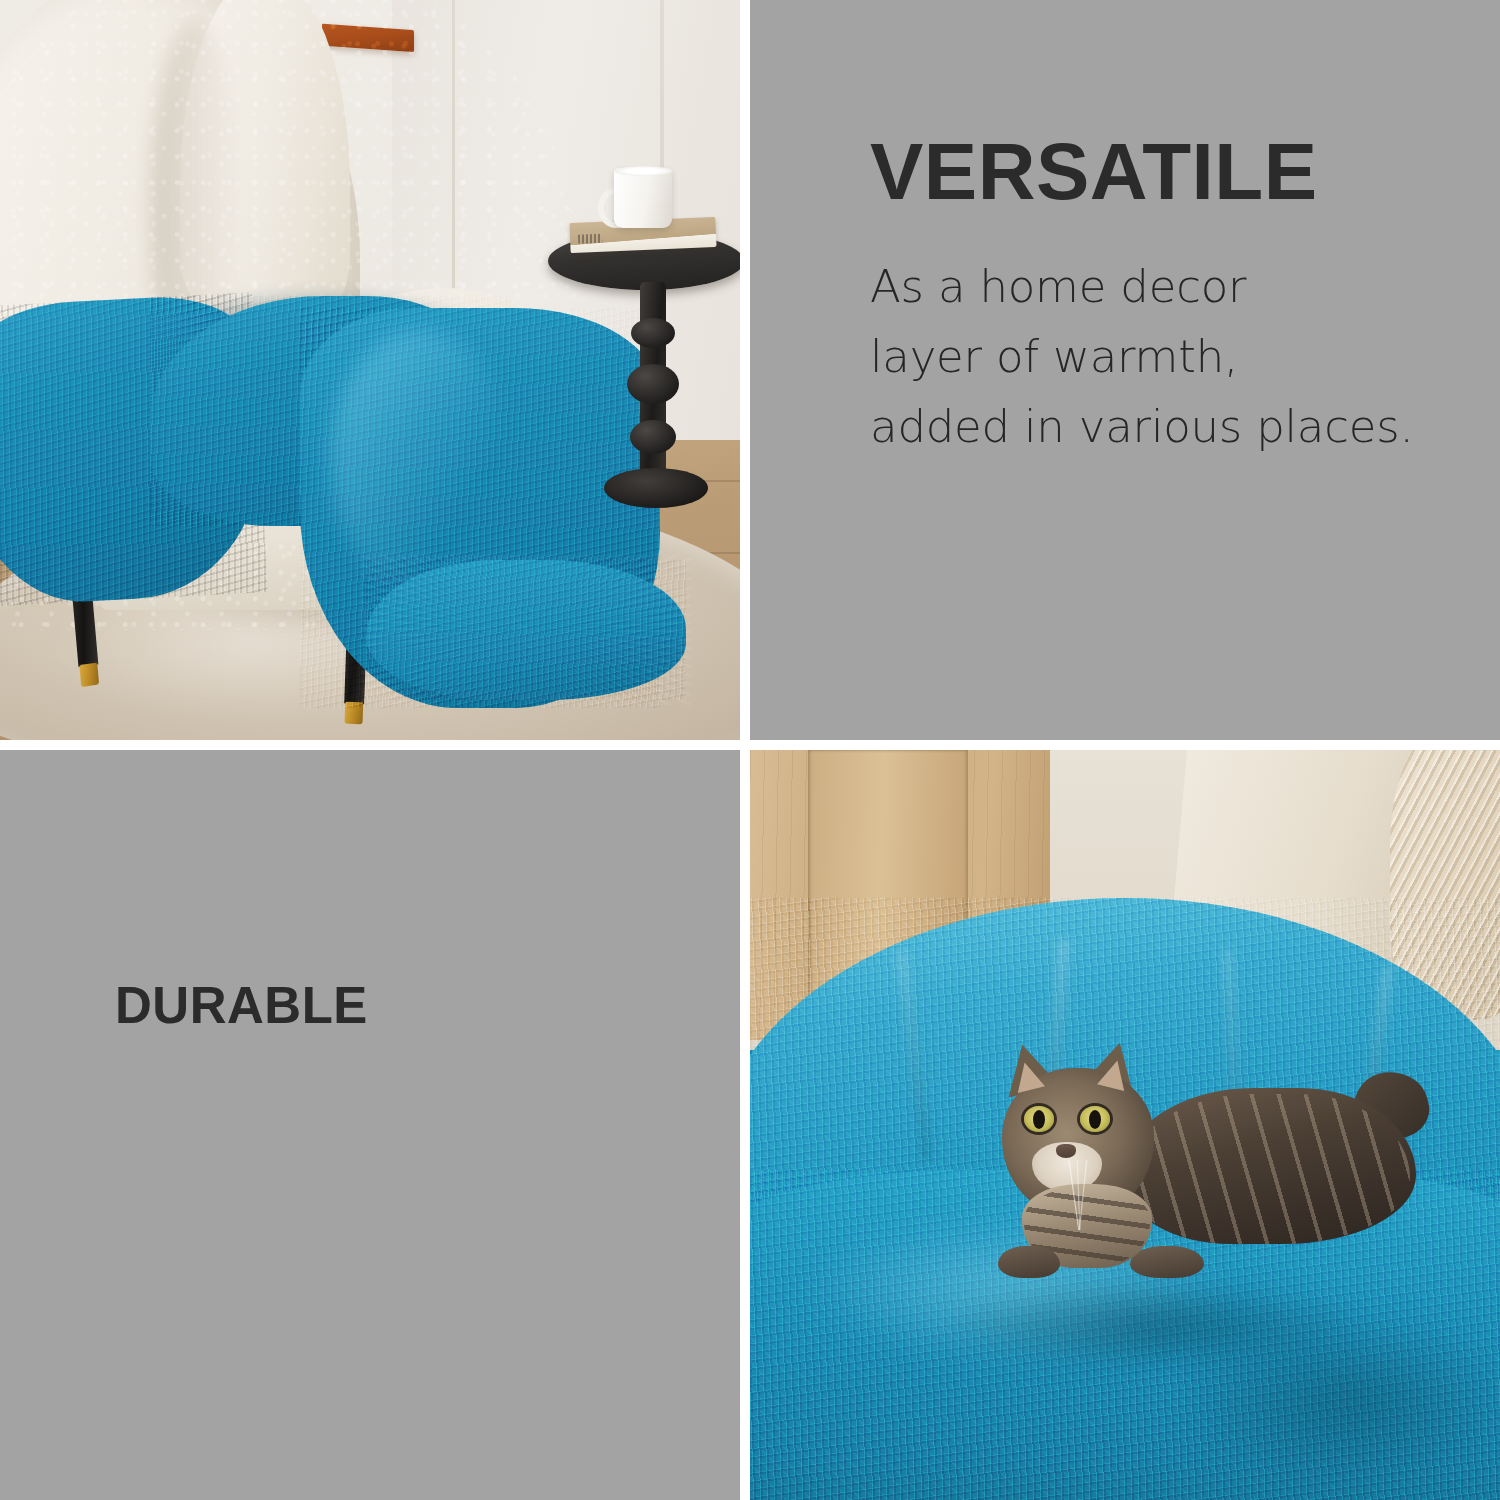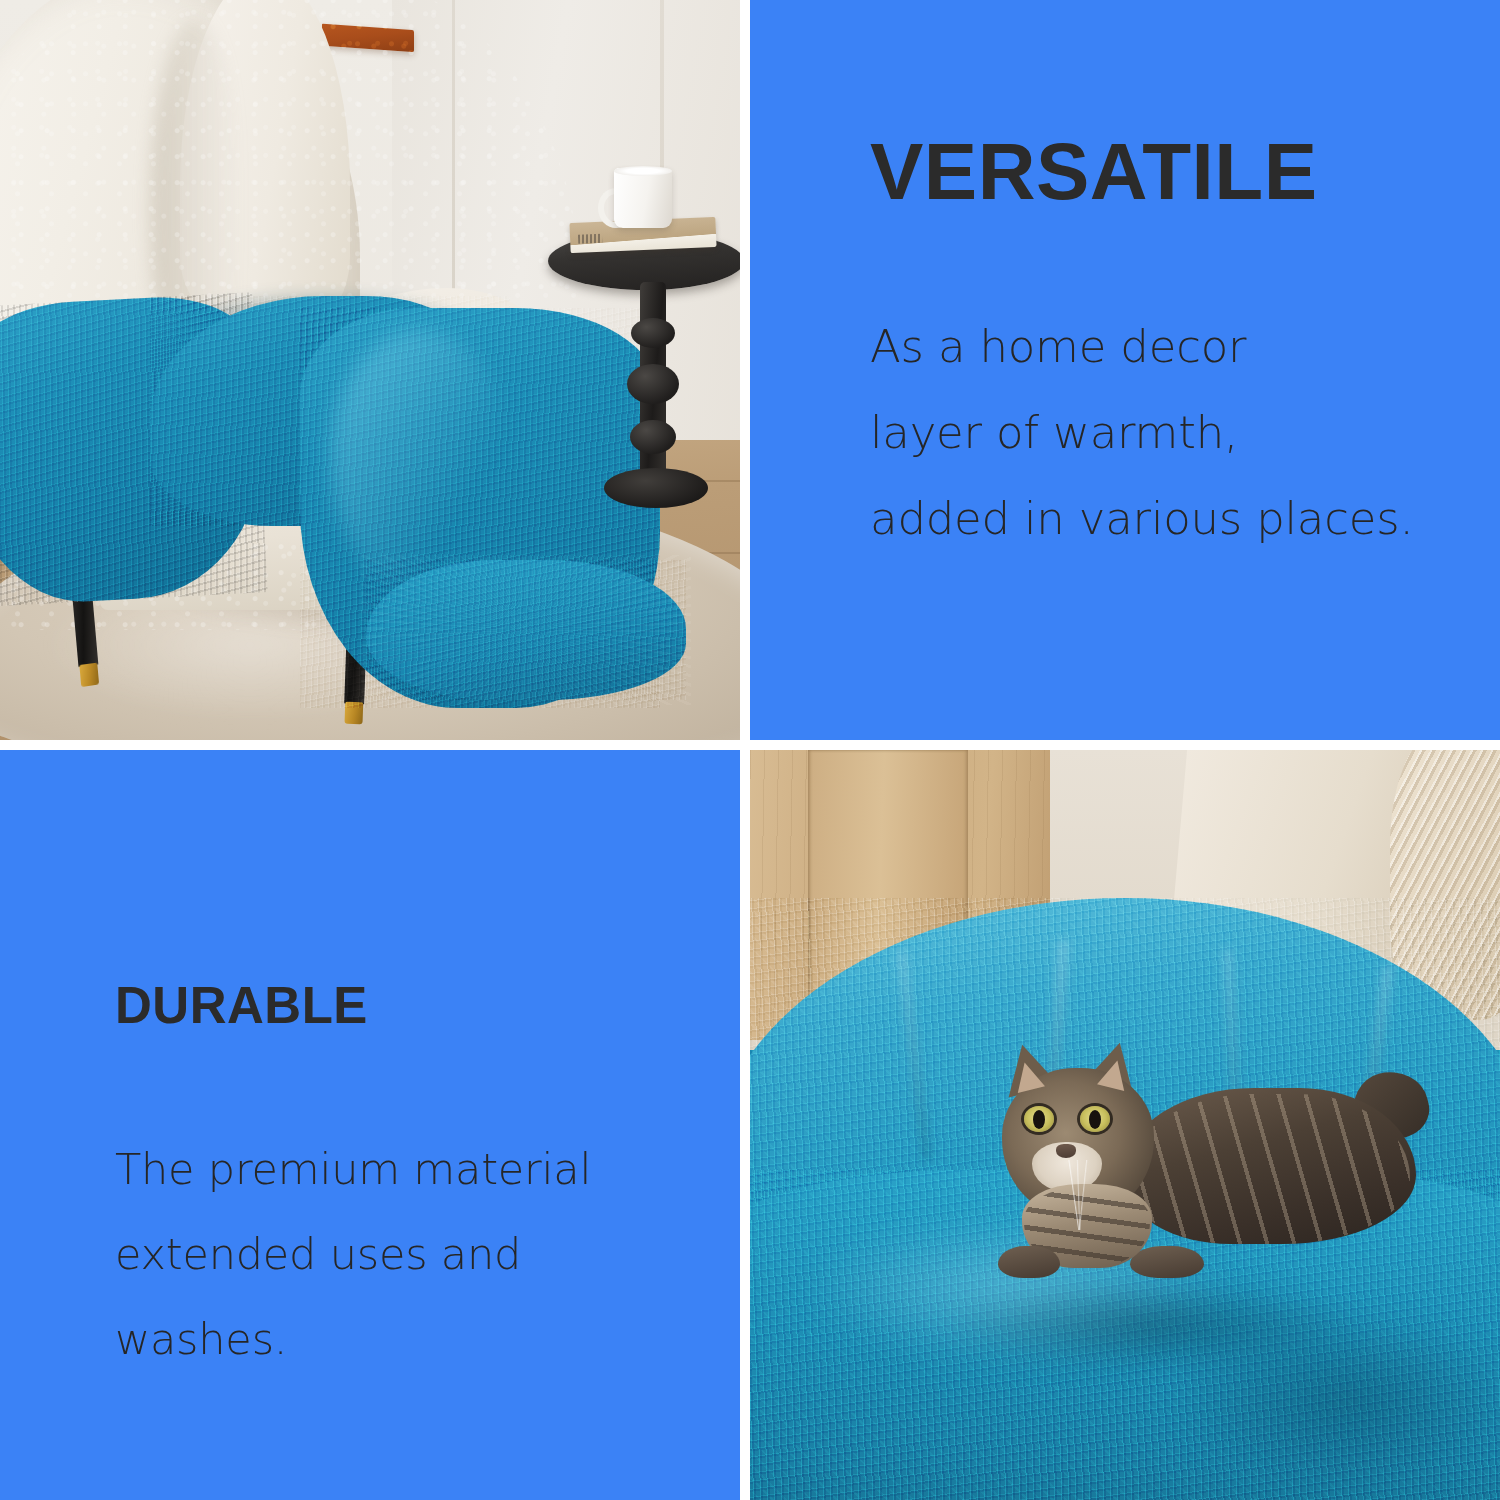--- a/index.html
+++ b/index.html
@@ -16,24 +16,23 @@
     background:#f1f1f1;
     display:grid;
     grid-template-columns:740px 10px 750px;
     grid-template-rows:740px 10px 750px;
   }
   .cell{position:relative;overflow:hidden;}
   .gutter{background:#ffffff;}
 
   
   .textpanel{
-    background:#3b82f6;
+    background:#a3a3a3;
     display:flex;flex-direction:column;justify-content:flex-start;
     box-sizing:border-box;
-    gap:44px;
   }
   #panel-versatile{padding:132px 60px 0 120px;}
   #panel-durable{padding:230px 40px 0 115px;}
 
   .headline{
     font-family:"Liberation Sans", sans-serif;
     font-weight:bold;
     color:#2b2b2b;
     letter-spacing:0.5px;
     line-height:1.0;
@@ -44,21 +43,21 @@
 
   .bodytext{
     font-family:"DejaVu Sans", sans-serif;
     font-weight:300;
     color:#262626;
     margin:0;
     letter-spacing:-0.2px;
   }
   #panel-versatile .bodytext{font-size:45px;line-height:70px;margin-top:40px;}
   #panel-durable .bodytext{font-size:43px;line-height:69px;margin-top:44px;}
-  .bodytext .ln{display:block;white-space:nowrap;margin-top:16px;}
+  .bodytext .ln{display:block;white-space:nowrap;}
 
   
   .photo{position:absolute;inset:0;}
   #photo-chair{
     background:
       linear-gradient(180deg,#efece6 0%,#ece8e1 52%,#e6e0d6 56%,#e0d8cb 100%);
   }
   .wall-right{
     position:absolute;left:392px;top:0;width:348px;height:530px;
     background:linear-gradient(100deg,#e9e5de 0%,#efece7 40%,#e7e2da 100%);
@@ -497,25 +496,20 @@
       <span class="ln">added in various places.</span>
     </p>
   </div>
 
   <div class="gutter"></div>
   <div class="gutter"></div>
   <div class="gutter"></div>
 
   <div class="cell textpanel" id="panel-durable">
     <h2 class="headline">DURABLE</h2>
-    <p class="bodytext">
-      <span class="ln">The premium material</span>
-      <span class="ln">extended uses and</span>
-      <span class="ln">washes.</span>
-    </p>
   </div>
 
   <div class="gutter"></div>
 
   <div class="cell">
     <div class="photo" id="photo-cat">
       <div class="cat-bg"></div>
       <div class="wood-panel">
         <span class="wood-grain"></span>
       </div>

